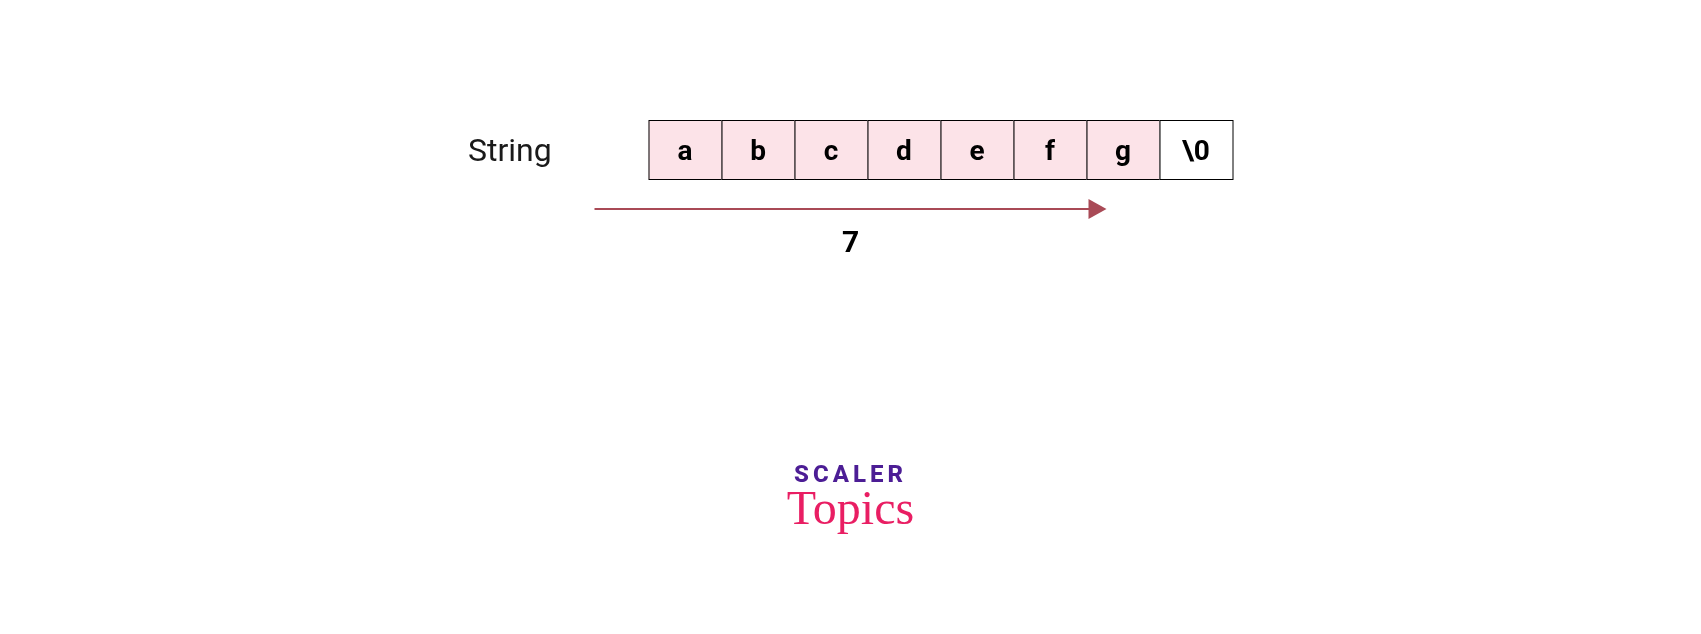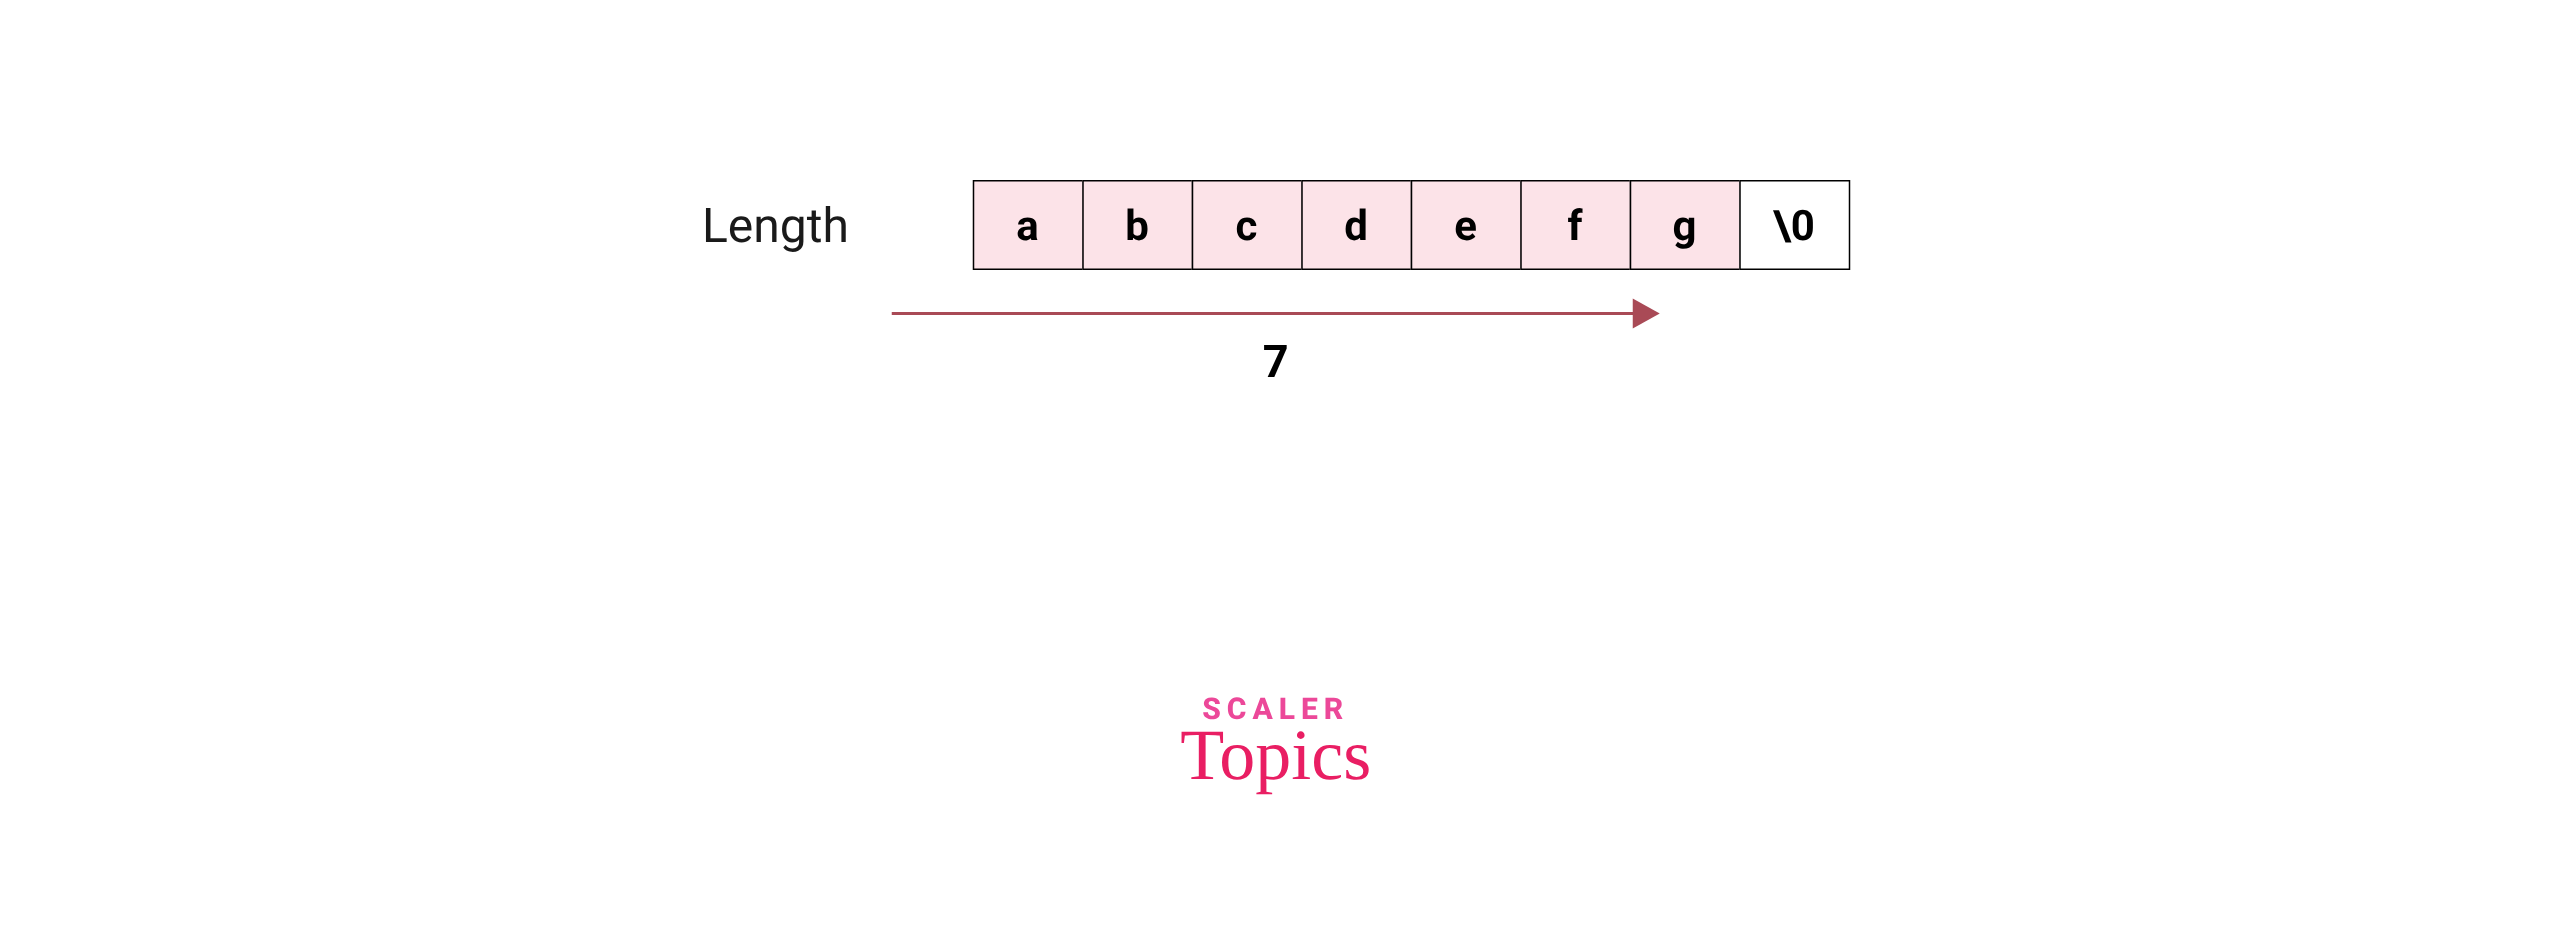--- a/index.html
+++ b/index.html
@@ -81,40 +81,40 @@
     color: #000;
   }
   .logo {
     position: absolute;
     top: 460px;
     left: 50%;
     transform: translateX(-50%);
     text-align: center;
   }
   .logo-top {
-    font-size: 20px;
+    font-size: 24px;
     font-weight: 800;
     letter-spacing: 4px;
-    color: #ec4899;
+    color: #4c1d95;
   }
   .logo-bottom {
     font-family: "Brush Script MT", cursive;
     font-size: 48px;
     color: #e91e63;
     margin-top: -8px;
     font-weight: 400;
   }
 </style>
 </head>
 <body>
 
 <div class="content">
 
   <div class="row">
-    <div class="label">Length</div>
+    <div class="label">String</div>
     <div class="cells">
       <div class="cell filled">a</div>
       <div class="cell filled">b</div>
       <div class="cell filled">c</div>
       <div class="cell filled">d</div>
       <div class="cell filled">e</div>
       <div class="cell filled">f</div>
       <div class="cell filled">g</div>
       <div class="cell empty">\0</div>
     </div>

